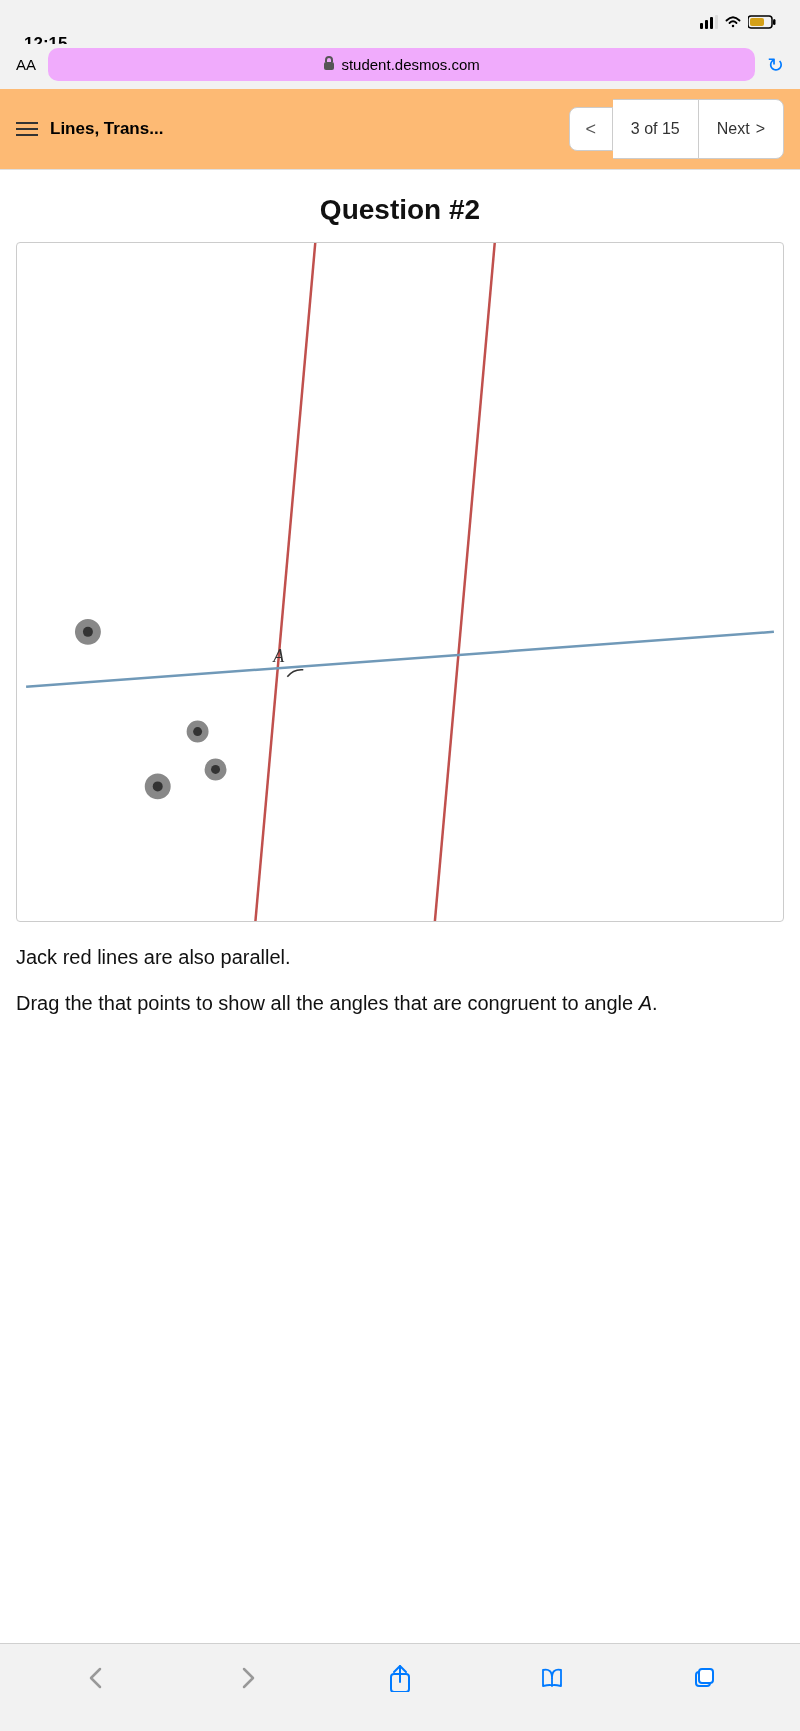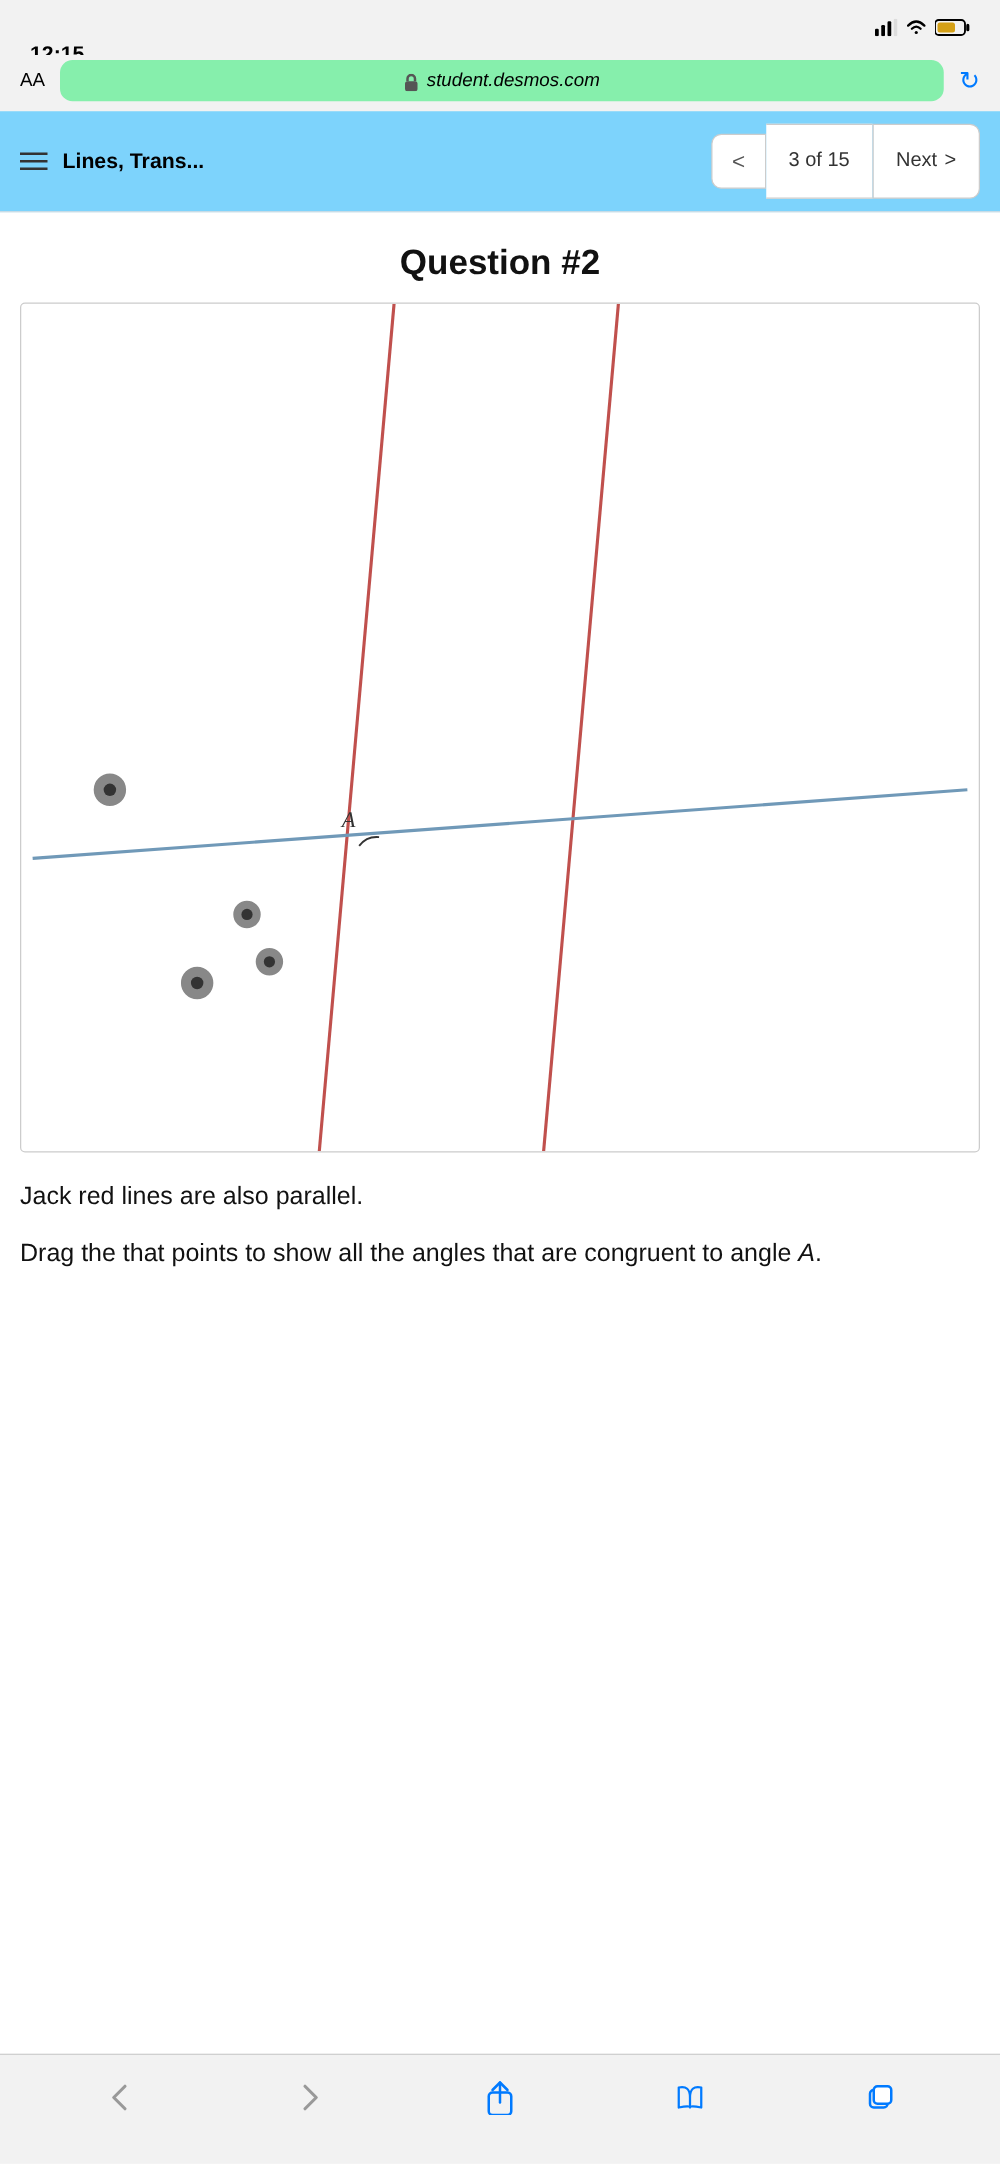--- a/index.html
+++ b/index.html
@@ -43,45 +43,44 @@
       align-items: center;
       gap: 12px;
     }
     .browser-aa {
       font-size: 15px;
       font-weight: 500;
       color: #000000;
     }
     .browser-url-container {
       flex: 1;
-      background: #86efac;
+      background: #f0abfc;
       border-radius: 10px;
       padding: 8px 16px;
       display: flex;
-      align-items: flex-end;
+      align-items: flex-start;
       justify-content: center;
       gap: 6px;
-      font-style: italic;
     }
     .lock-icon-svg {
       width: 12px;
       height: 14px;
     }
     .browser-url-text {
       font-size: 15px;
       color: #000;
     }
     .browser-refresh {
       font-size: 20px;
       color: #007AFF;
     }
 
     
     .nav-header {
-      background: #7dd3fc;
+      background: #fdba74;
       border-bottom: 1px solid #e0e0e0;
       padding: 10px 16px;
       display: flex;
       align-items: center;
       gap: 12px;
     }
     .hamburger-icon {
       display: flex;
       flex-direction: column;
       gap: 4px;

